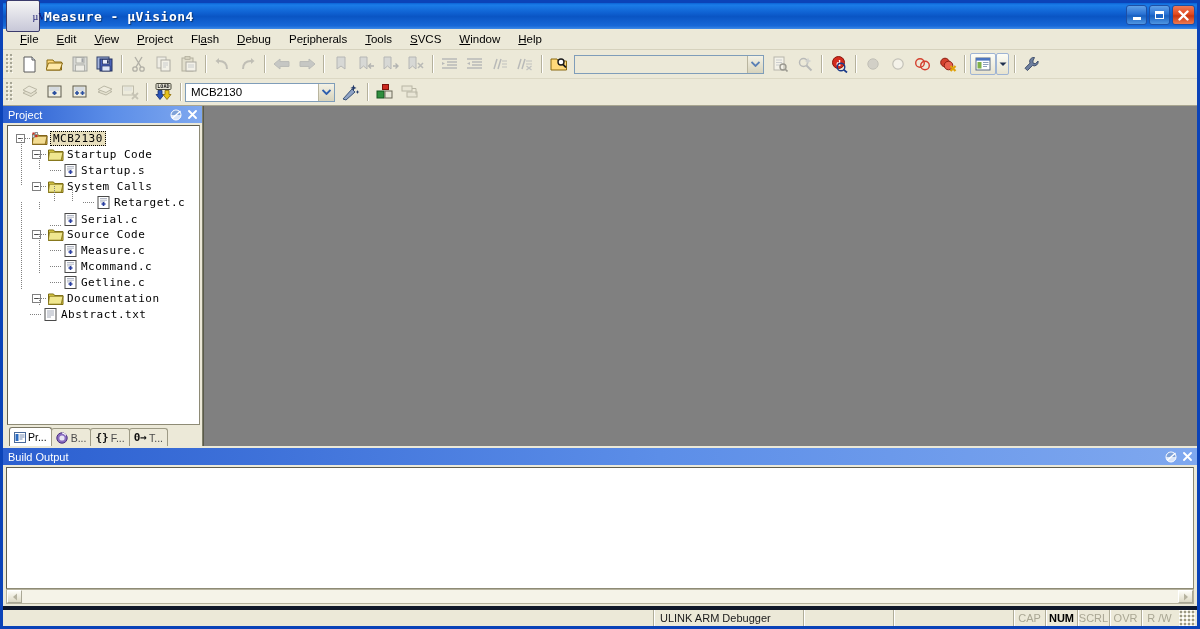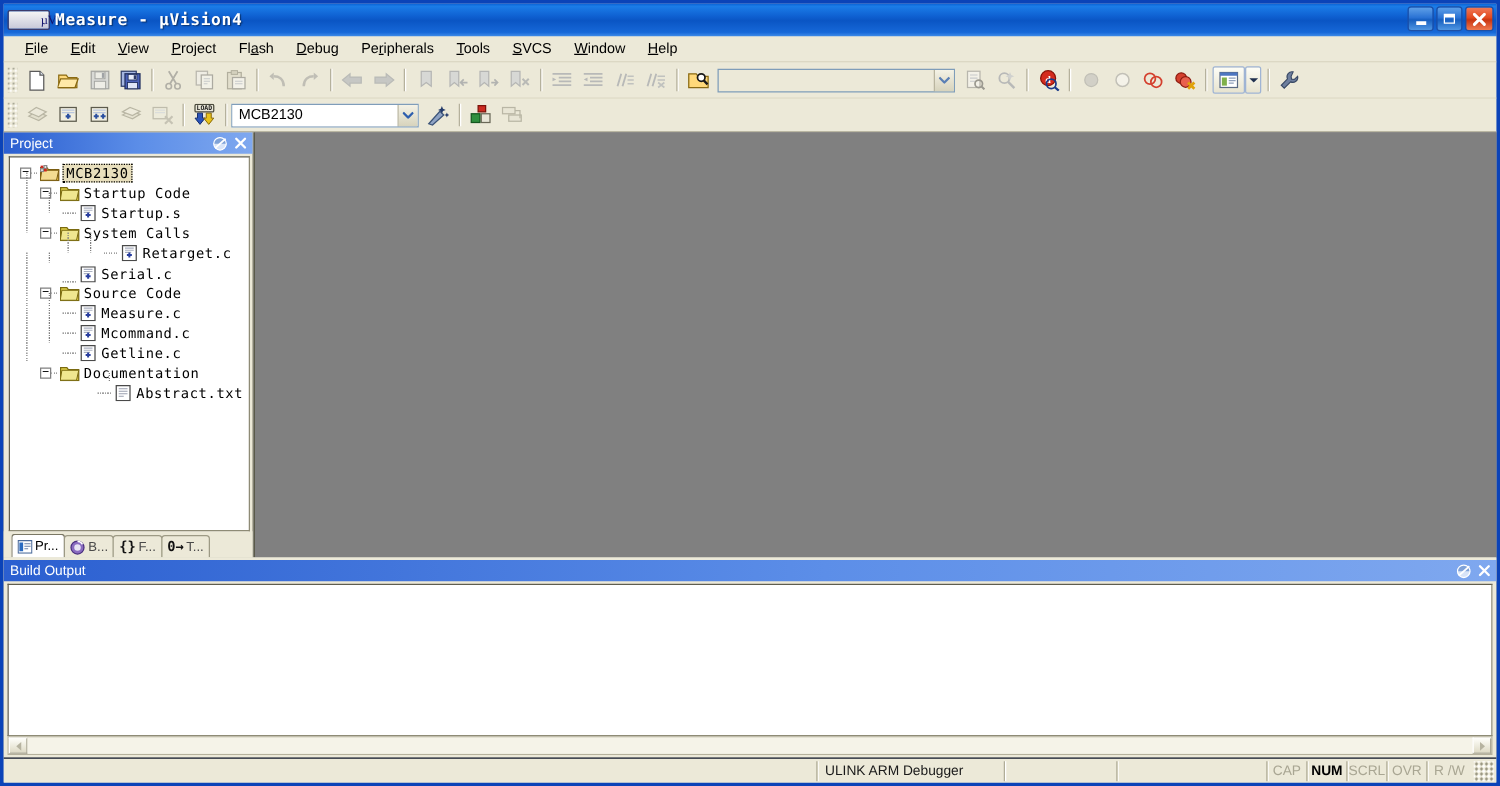--- a/index.html
+++ b/index.html
@@ -32,21 +32,21 @@
     background: linear-gradient(to bottom,
         #0A63D6 0%, #1B7CE8 8%, #0E5FD0 40%,
         #0A55C4 52%, #1668D8 88%, #3E8BE8 100%);
     display: flex;
     align-items: center;
     padding: 0 2px 0 3px;
     position: relative;
     box-sizing: border-box;
   }
   .title-icon {
-    width: 16px; height: 16px;
+    width: 16px; height: 32px;
     background: linear-gradient(to bottom, #f5f5f5, #c8c8d8);
     border: 1px solid #3b3b6b;
     border-radius: 2px;
     margin-right: 4px;
     display: flex; align-items: center; justify-content: center;
     font-size: 10px; font-weight: normal;
     color: #14146e;
     font-family: "Liberation Serif", serif;
     box-sizing: border-box;
     padding-left: 32px;
@@ -371,21 +371,21 @@
     box-sizing: border-box;
     cursor: pointer;
   }
   .sc-track { flex: 1; background: #f5f3e8; }
 
   
   .statusbar {
     height: 20px;
     flex: 0 0 20px;
     background: #ece9d8;
-    border-top: 1px solid #0f172a;
+    border-top: 4px solid #0f172a;
     display: flex;
     align-items: center;
     box-sizing: border-box;
     font-size: 11px;
   }
   .sb-pane {
     height: 16px;
     display: flex; align-items: center;
     padding: 0 6px;
     border-left: 1px solid #b0ad98;
@@ -947,21 +947,21 @@
               <div class="expander">−</div>
               <div class="dots"></div>
               <div class="ico">
                 <svg width="16" height="13" viewBox="0 0 16 13">
                   <path d="M0.5 2 h5 l1.2 1.6 h8.3 v8.9 h-14.5 z" fill="#e3d44a" stroke="#7a6a10"></path>
                   <path d="M1.5 4.2 h13.5 l-1.8 8 h-13 z" fill="#f0e78f" stroke="#7a6a10" stroke-width=".8"></path>
                 </svg>
               </div>
               <div class="tlabel">Documentation</div>
             </div>
-            <div class="tnode" style="padding-left:22px;margin-left:48px;">
+            <div class="tnode" style="padding-left:22px;">
               <div class="vline" style="left:30.5px;top:-8px;height:8px;"></div>
               <div class="dots" style="flex:0 0 11px;"></div>
               <div class="ico">
                 <svg width="13" height="13" viewBox="0 0 13 13">
                   <rect x="1" y="0.5" width="11" height="12" fill="#ffffff" stroke="#4a4a4a"></rect>
                   <path d="M3 3 h7 M3 5 h7 M3 7 h7 M3 9 h4" stroke="#9aa0b0" stroke-width=".9"></path>
                 </svg>
               </div>
               <div class="tlabel">Abstract.txt</div>
             </div>

